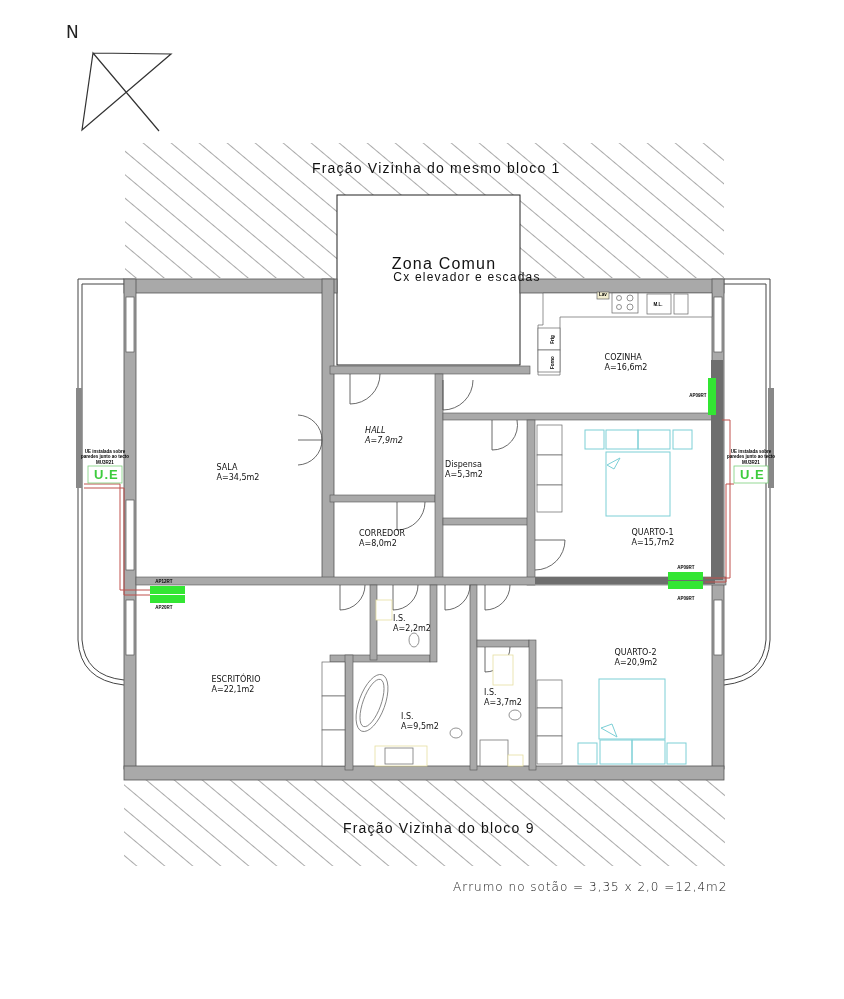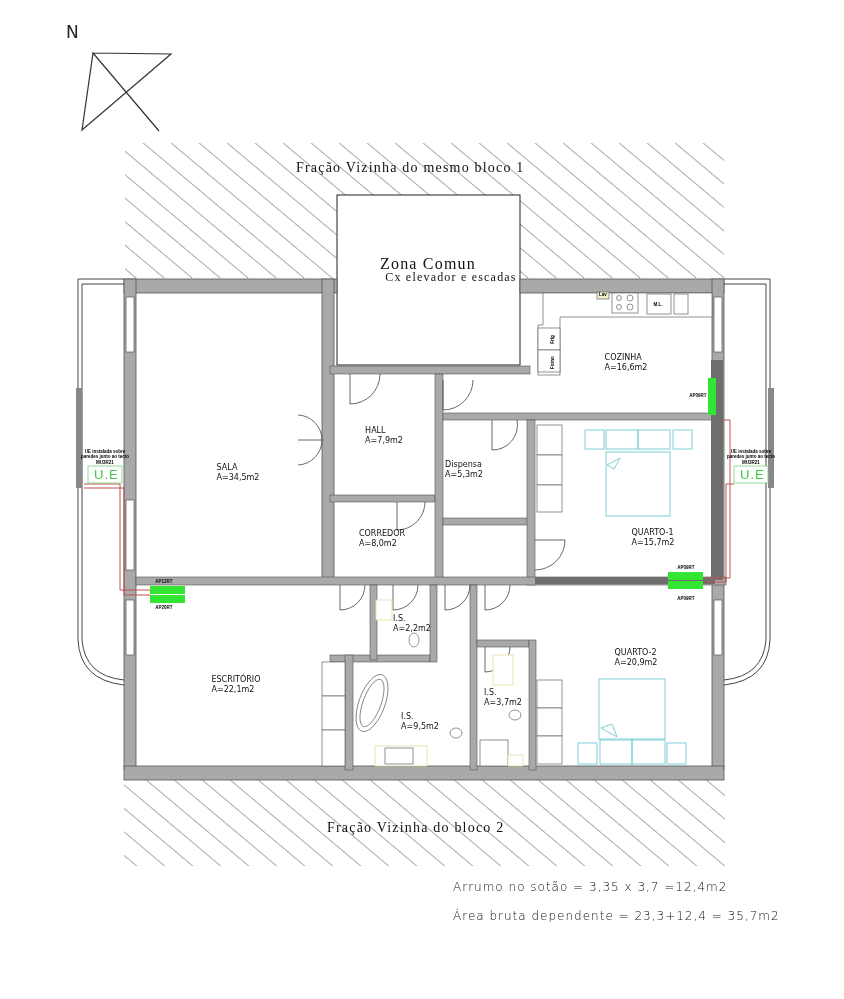--- a/index.html
+++ b/index.html
@@ -1,25 +1,25 @@
 <!DOCTYPE html>
 <html><head>
 <meta charset="utf-8">
 <style>
   html, body { margin: 0; padding: 0; background: #ffffff; }
   body { width: 844px; height: 999px; position: relative; overflow: hidden;
          font-family: "DejaVu Sans", sans-serif; }
   #plan { position: absolute; left: 0; top: 0; }
   .lbl { position: absolute; color: #111; font-family: "DejaVu Sans", sans-serif;
          font-size: 8px; line-height: 10px; transform: translateX(-50%); white-space: nowrap; }
-  .cad { position: absolute; color: #111; font-family: Liberation Serif, serif;
-         font-weight: 300; letter-spacing: 1.2px; white-space: nowrap; }
+  .cad { position: absolute; color: #111; font-family: Liberation Sans, sans-serif;
+         font-weight: 300; letter-spacing: 1.2px; white-space: nowrap; margin-left: 16px; }
   .tiny { position: absolute; font-size: 4.5px; font-weight: bold; color: #000; white-space: nowrap;
           transform: translateX(-50%); font-family: "Liberation Sans", sans-serif; }
-  .ue { position: absolute; font-size: 13px; color: #3dcc3d; font-weight: normal;
+  .ue { position: absolute; font-size: 13px; color: #3dcc3d; font-weight: bold;
         font-family: "Liberation Sans", sans-serif; letter-spacing: 1px; }
   .summary { position: absolute; left: 453px; top: 880px; font-size: 12px; letter-spacing: 1px;
              color: #111; font-family: "DejaVu Sans", sans-serif; font-weight: 300; }
   .summary div { height: 29px; }
   .north { position: absolute; left: 66px; top: 22px; font-size: 17px; color: #222; }
 </style>
 </head>
 <body>
 
 <svg id="plan" width="844" height="999" viewBox="0 0 844 999" xmlns="http://www.w3.org/2000/svg">
@@ -175,30 +175,30 @@
     <rect x="668" y="581" width="35" height="8"></rect>
   </g>
 
   <rect x="88" y="466" width="34" height="17" fill="#fff" stroke="#7ccf7c" stroke-width="0.8"></rect>
   <rect x="734" y="466" width="34" height="17" fill="#fff" stroke="#7ccf7c" stroke-width="0.8"></rect>
 </svg>
 
 <div class="north">N</div>
 
 <div class="cad" style="left:296px; top:160px; font-size:14px;">Fração Vizinha do mesmo bloco 1</div>
-<div class="cad" style="left:327px; top:820px; font-size:14px;">Fração Vizinha do bloco 2</div>
+<div class="cad" style="left:327px; top:820px; font-size:14px;">Fração Vizinha do bloco 9</div>
 
 <div class="cad" style="left:428px; top:255px; font-size:16px; transform:translateX(-50%);">Zona Comun</div>
 <div class="cad" style="left:451px; top:270px; font-size:12px; transform:translateX(-50%);">Cx elevador e escadas</div>
 
 <div class="lbl" style="left:238px; top:463px;">
     <div>SALA</div>
     <div>A=34,5m2</div>
   </div>
-<div class="lbl" style="left:384px; top:426px;">
+<div class="lbl" style="left:384px; top:426px;font-style:italic;">
     <div>HALL</div>
     <div>A=7,9m2</div>
   </div>
 <div class="lbl" style="left:464px; top:460px;">
     <div>Dispensa</div>
     <div>A=5,3m2</div>
   </div>
 <div class="lbl" style="left:626px; top:353px;">
     <div>COZINHA</div>
     <div>A=16,6m2</div>
@@ -247,15 +247,14 @@
 <div class="tiny" style="left:751px; top:460px;">MU3R21</div>
 <div class="ue" style="left:740px; top:467px;">U.E</div>
 
 <div class="tiny" style="left:164px; top:579px;">AP12RT</div>
 <div class="tiny" style="left:164px; top:605px;">AP20RT</div>
 <div class="tiny" style="left:698px; top:393px;">AP09RT</div>
 <div class="tiny" style="left:686px; top:565px;">AP09RT</div>
 <div class="tiny" style="left:686px; top:596px;">AP09RT</div>
 
 <div class="summary">
-  <div>Arrumo no sotão = 3,35 x 3,7 =12,4m2</div>
-  <div>Área bruta dependente = 23,3+12,4 = 35,7m2</div>
+  <div>Arrumo no sotão = 3,35 x 2,0 =12,4m2</div>
 </div>
 
 </body></html>

